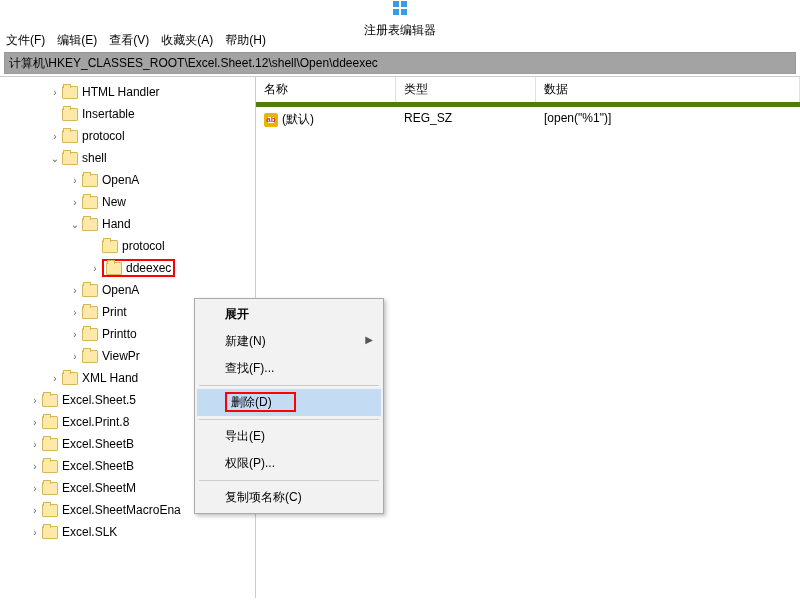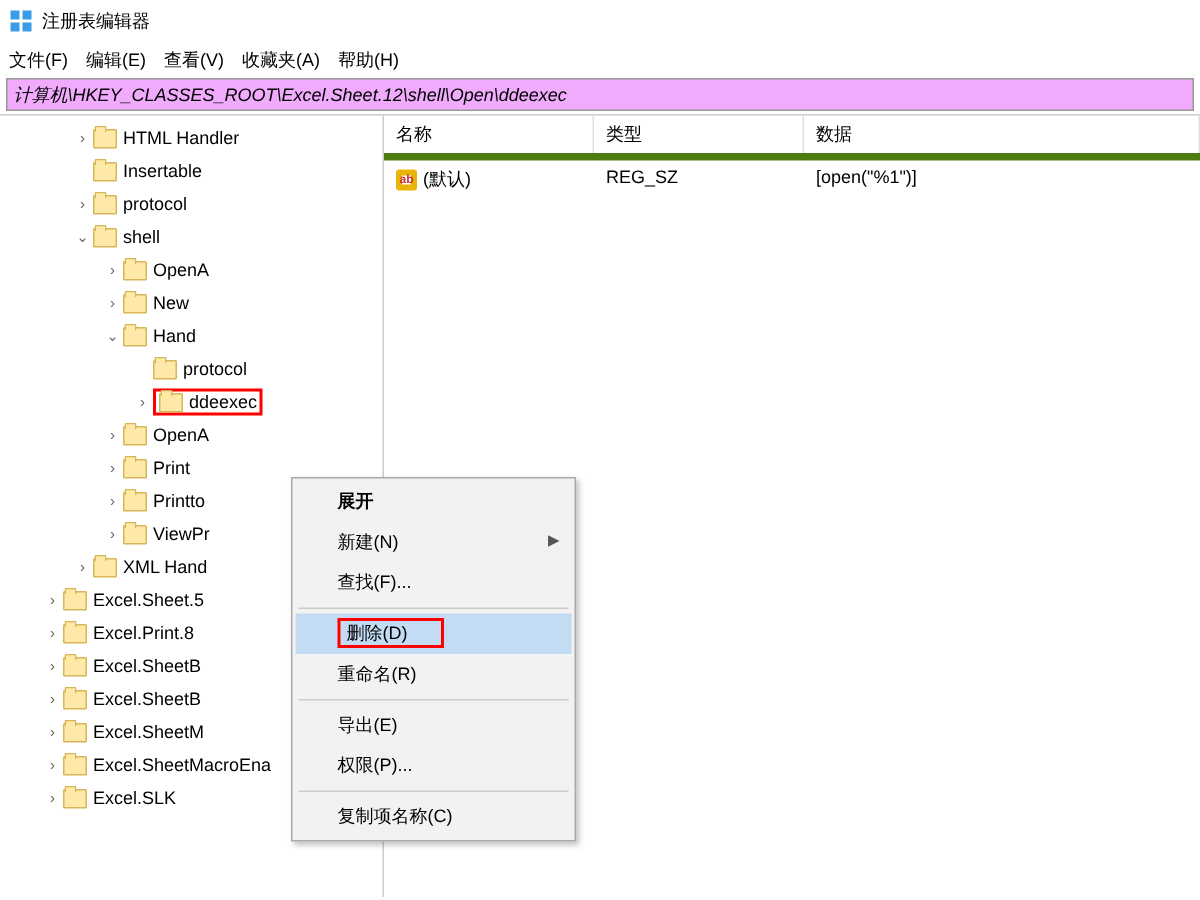--- a/index.html
+++ b/index.html
@@ -1,25 +1,25 @@
 <!DOCTYPE html>
 <html><head>
 <meta charset="utf-8">
 <style>
 * { margin: 0; padding: 0; box-sizing: border-box; font-family: "Microsoft YaHei", "Segoe UI", sans-serif; font-size: 12px; }
 body { background: #fff; width: 800px; height: 600px; overflow: hidden; position: relative; }
 
-.titlebar { height: 28px; display: flex; align-items: center; padding: 0 6px; gap: 6px; }
+.titlebar { height: 28px; display: flex; align-items: center; padding: 0 18px; gap: 6px; flex-direction: column; }
 .titlebar .icon { width: 16px; height: 16px; }
 .titlebar .title { font-size: 12px; }
 
 .menubar { height: 24px; display: flex; align-items: center; padding: 0 6px; gap: 12px; }
 .menubar span { cursor: default; }
 
-.address { height: 22px; border: 1px solid #999; margin: 0 4px 2px 4px; padding: 2px 4px; display: flex; align-items: center; background: #f0abfc; font-style: italic; }
+.address { height: 22px; border: 1px solid #999; margin: 0 4px 2px 4px; padding: 2px 4px; display: flex; align-items: center; background: #a3a3a3; }
 
 .body { display: flex; height: calc(600px - 28px - 24px - 26px); border-top: 1px solid #ccc; }
 .tree { width: 256px; border-right: 1px solid #ccc; overflow-y: scroll; overflow-x: hidden; padding-top: 4px; position: relative; }
 .list { flex: 1; }
 
 .list-head { display: flex; border-bottom: 5px solid #4d7c0f; }
 .list-head div { padding: 4px 8px; border-right: 1px solid #e0e0e0; }
 .col-name { width: 140px; }
 .col-type { width: 140px; }
 .col-data { flex: 1; }
@@ -28,21 +28,21 @@
 .ab-icon { display: inline-flex; width: 14px; height: 14px; border: 4px solid #eab308; color: #c33; font-size: 8px; align-items: center; justify-content: center; margin-right: 4px; border-radius: 2px; vertical-align: middle; font-weight: bold; }
 
 .row { display: flex; align-items: center; height: 22px; white-space: nowrap; cursor: default; }
 .twisty { width: 14px; text-align: center; color: #666; font-size: 10px; }
 .twisty.spacer { visibility: hidden; }
 .folder { width: 16px; height: 13px; background: #ffe9a8; border: 1px solid #d6b656; border-radius: 1px; position: relative; margin-right: 4px; }
 .folder::before { content: ""; position: absolute; top: -3px; left: 0; width: 6px; height: 3px; background: #ffe9a8; border: 1px solid #d6b656; border-bottom: none; border-radius: 1px 1px 0 0; }
 
 .highlight-red { border: 2px solid #ff0000; padding: 0 2px; }
 
-.ctx { position: absolute; left: 194px; top: 298px; width: 190px; background: #f2f2f2; border: 1px solid #aaa; box-shadow: 2px 2px 4px rgba(0,0,0,.25); padding: 2px; z-index: 10; margin-top: 20px; }
+.ctx { position: absolute; left: 194px; top: 298px; width: 190px; background: #f2f2f2; border: 1px solid #aaa; box-shadow: 2px 2px 4px rgba(0,0,0,.25); padding: 2px; z-index: 10; }
 .ctx-item { padding: 5px 10px 5px 28px; position: relative; cursor: default; }
 .ctx-item.sel { background: #c3dcf3; }
 .ctx-sep { height: 1px; background: #ccc; margin: 3px 2px; }
 .ctx-arrow { position: absolute; right: 8px; top: 6px; font-size: 10px; color: #555; }
 
 ::-webkit-scrollbar { width: 16px; }
 ::-webkit-scrollbar-track { background: #f0f0f0; }
 ::-webkit-scrollbar-thumb { background: #c8c8c8; }
 ::-webkit-scrollbar-button { background: #f0f0f0; height: 16px; border: 1px solid #ddd; }
 </style>
@@ -199,19 +199,18 @@
     </div>
   </div>
 </div>
 
 <div class="ctx">
   <div class="ctx-item"><b>展开</b></div>
   <div class="ctx-item"><span>新建(N)</span><span class="ctx-arrow">▶</span></div>
   <div class="ctx-item">查找(F)...</div>
   <div class="ctx-sep"></div>
   <div class="ctx-item sel"><span class="highlight-red" style="padding:1px 22px 1px 4px;">删除(D)</span></div>
-  <div class="ctx-item">重命名(R)</div>
   <div class="ctx-sep"></div>
   <div class="ctx-item">导出(E)</div>
   <div class="ctx-item">权限(P)...</div>
   <div class="ctx-sep"></div>
   <div class="ctx-item">复制项名称(C)</div>
 </div>
 
 </body></html>

